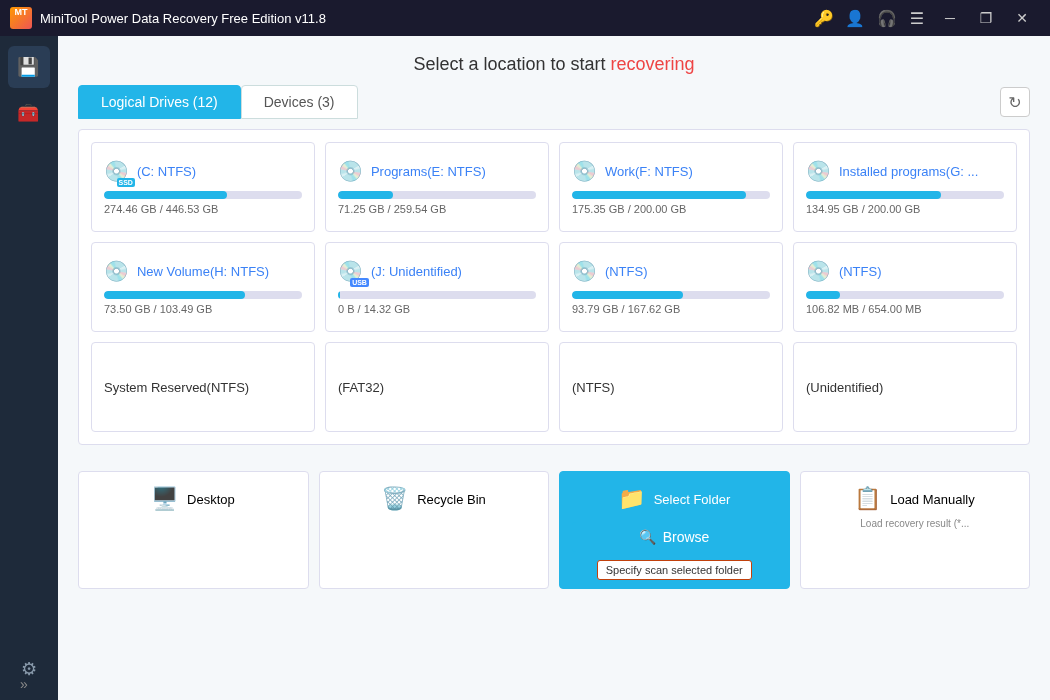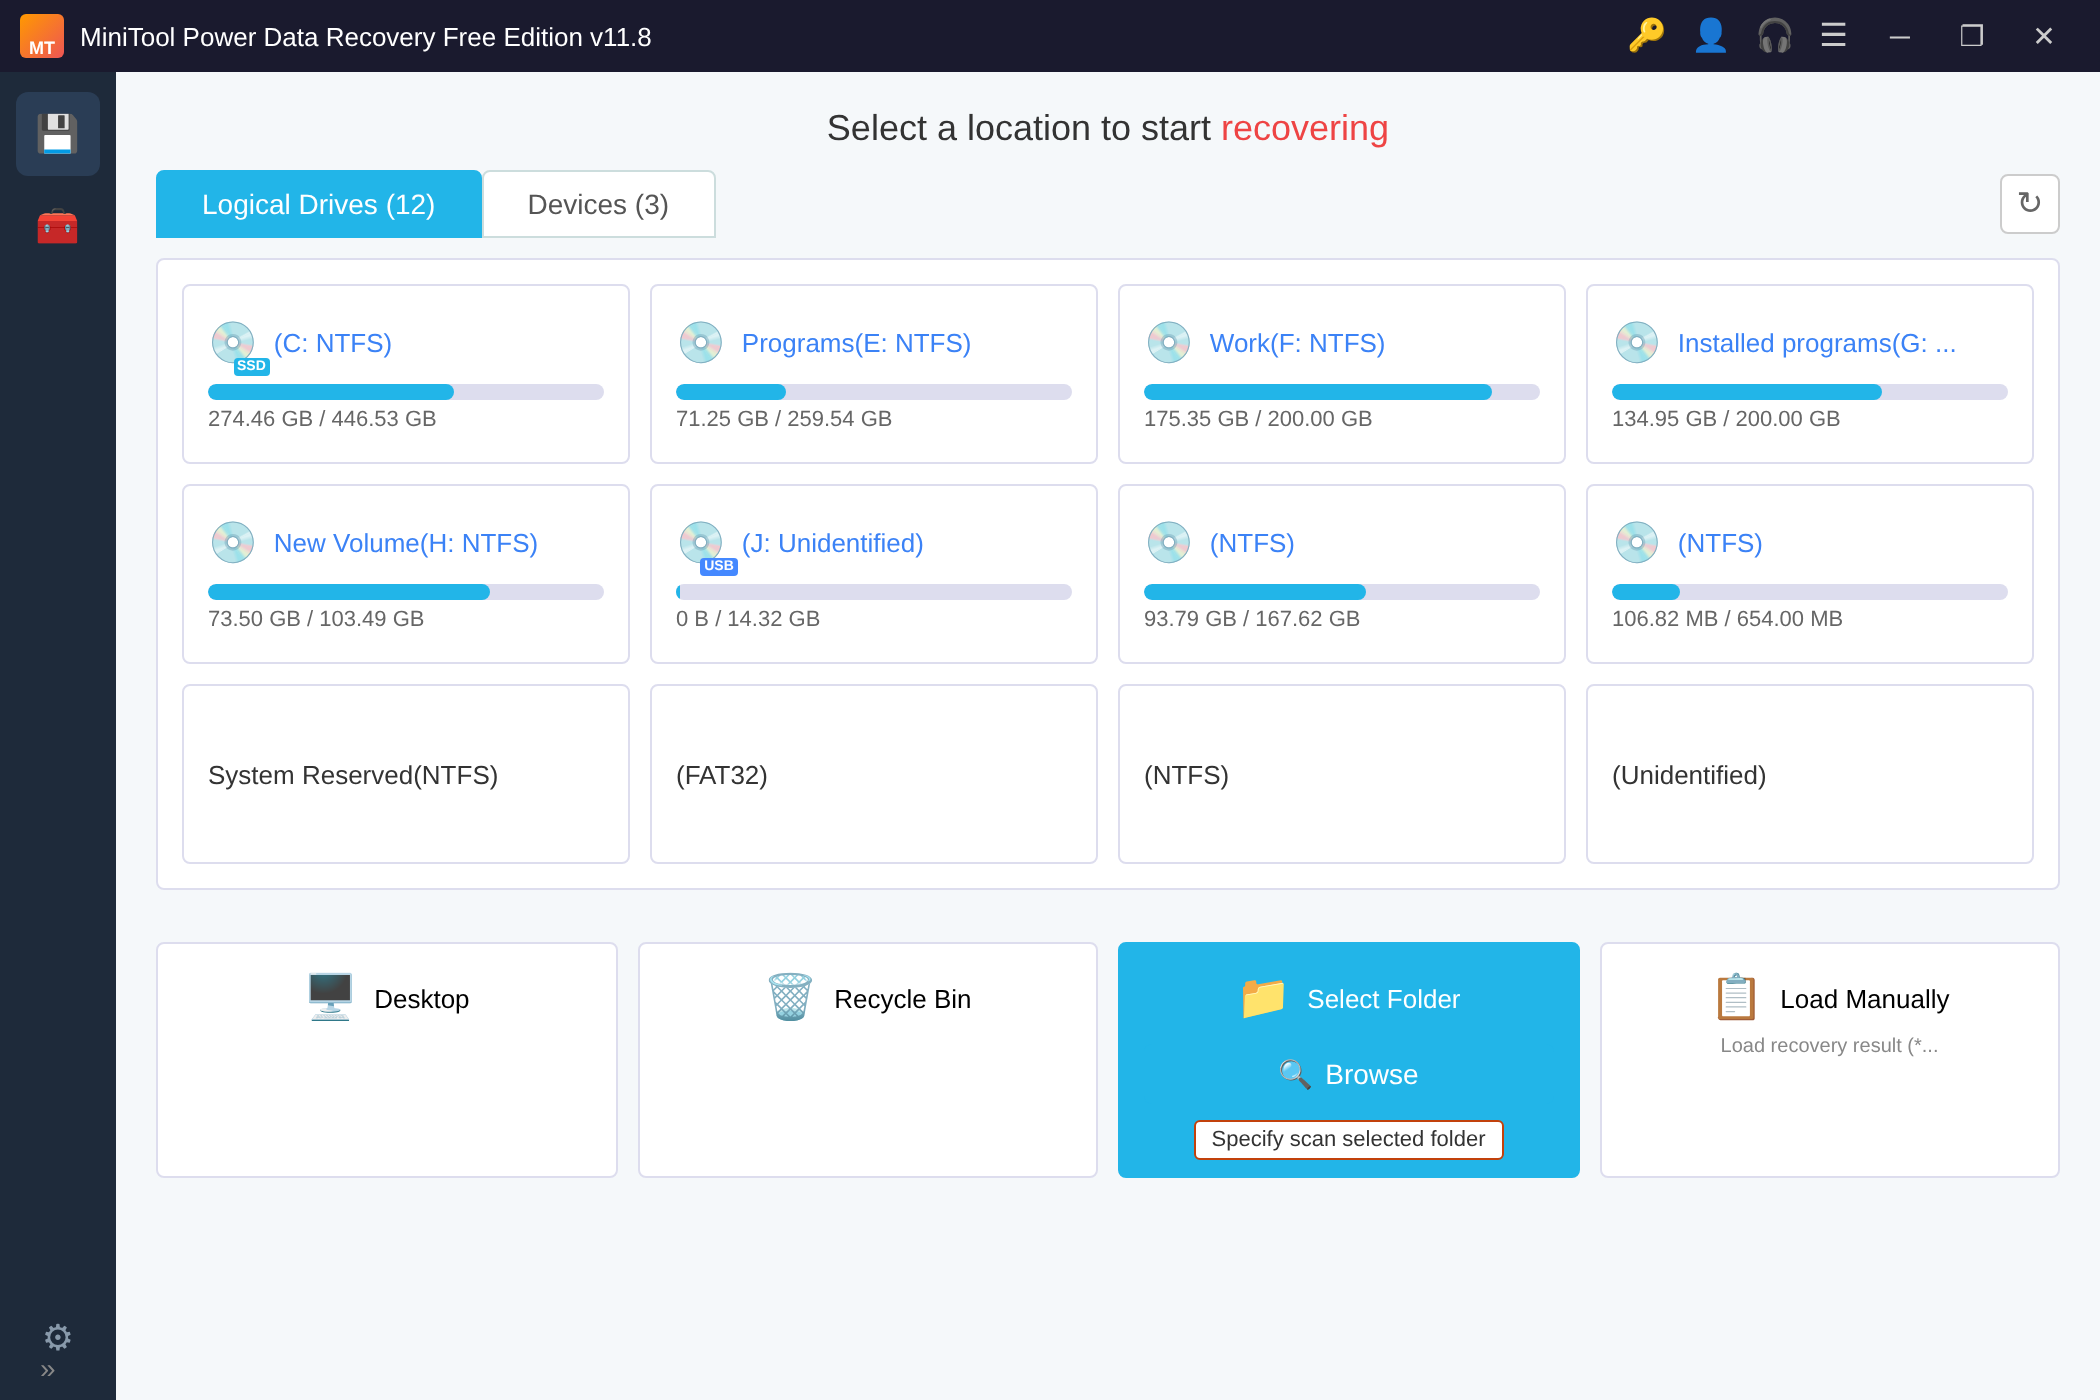--- a/index.html
+++ b/index.html
@@ -13,21 +13,21 @@
       align-items: center;
       padding: 0 10px;
       color: #fff;
       font-size: 13px;
       user-select: none;
     }
     #titlebar .app-logo {
       width: 22px; height: 22px; margin-right: 8px;
       background: linear-gradient(135deg, #f90, #e55);
       border-radius: 3px;
-      display: flex; align-items: flex-end; justify-content: center;
+      display: flex; align-items: flex-start; justify-content: center;
       font-size: 10px; font-weight: bold; color: #fff;
     }
     #titlebar .title { flex: 1; font-size: 13px; }
     #titlebar .title-icons { display: flex; gap: 12px; align-items: center; margin-right: 8px; }
     #titlebar .title-icons span { font-size: 16px; cursor: pointer; color: #ccc; }
     #titlebar .win-controls { display: flex; gap: 0; }
     #titlebar .win-btn {
       width: 36px; height: 36px; display: flex; align-items: center; justify-content: center;
       cursor: pointer; color: #ccc; font-size: 14px;
     }

